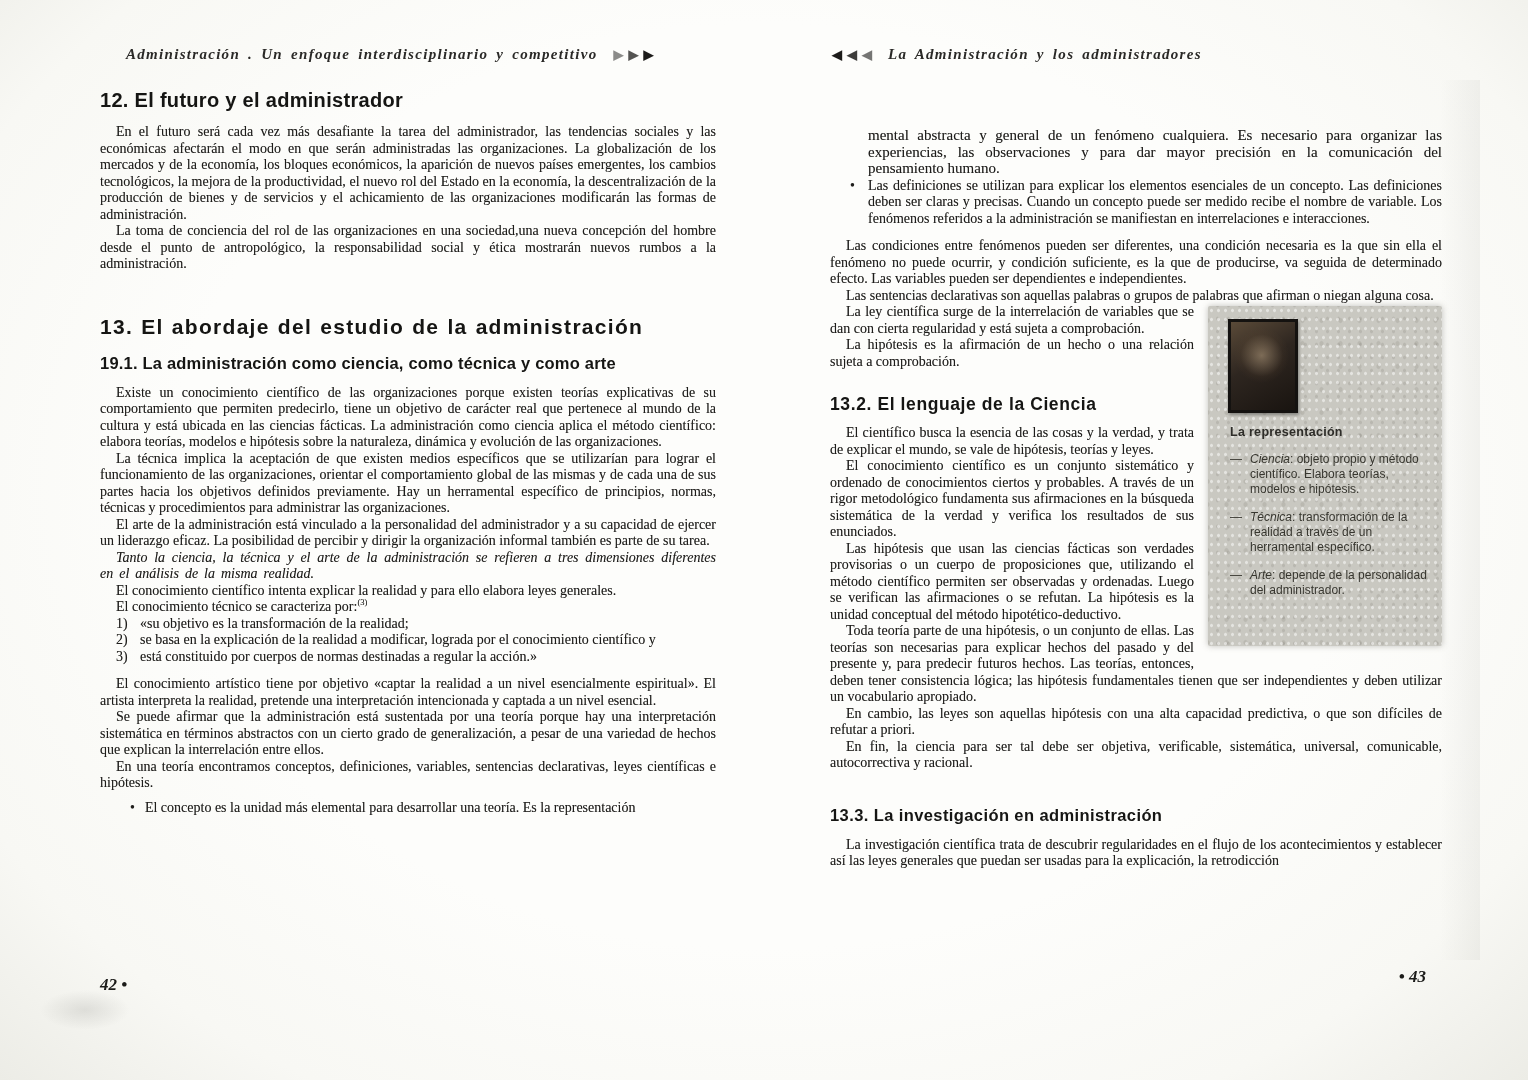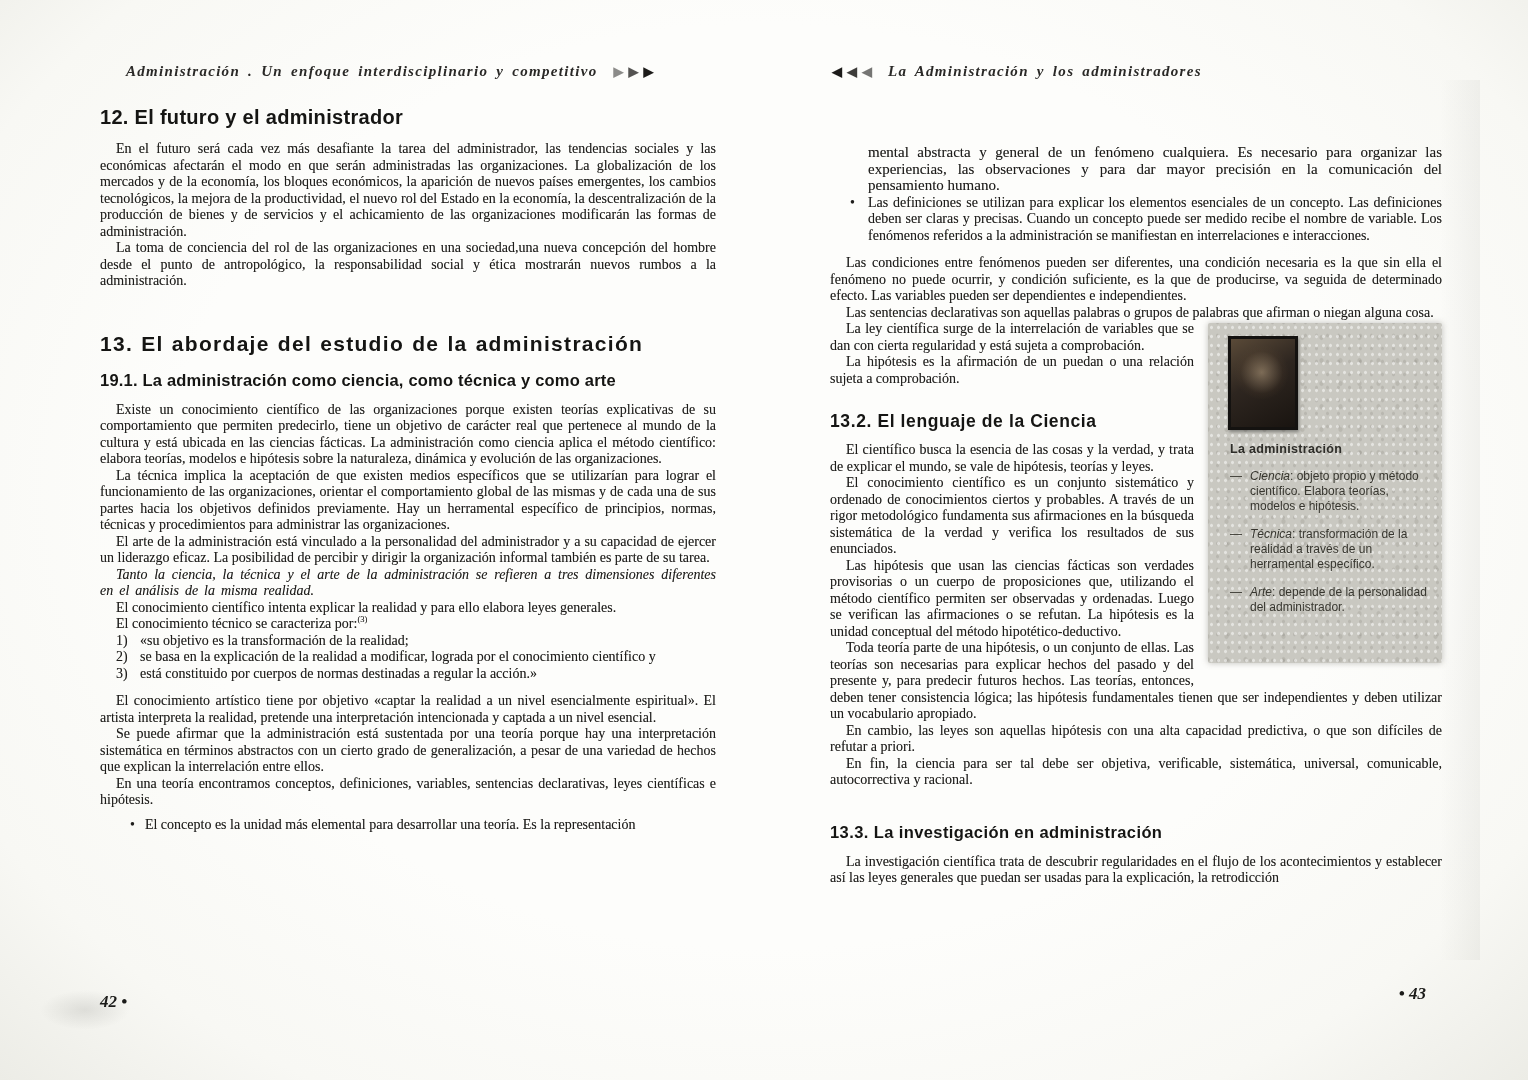--- a/index.html
+++ b/index.html
@@ -11,21 +11,21 @@
   .canvas{
     position:absolute;inset:0;
     background:radial-gradient(ellipse at 50% 45%, #fdfdfb 55%, #f8f8f4 82%, #ecece6 100%);
   }
   .scan-artifact{position:absolute;pointer-events:none;}
   .smudge-bl{left:40px;top:990px;width:90px;height:40px;
     background:radial-gradient(ellipse, rgba(120,120,115,.18), transparent 70%);}
   .smudge-r{left:1440px;top:80px;width:40px;height:880px;
     background:linear-gradient(90deg, transparent, rgba(150,150,142,.10));}
 
-  .page{position:absolute;top:62px;height:990px;color:#1e1d1b;}
+  .page{position:absolute;top:45px;height:990px;color:#1e1d1b;}
   .page-left{left:100px;width:616px;}
   .page-right{left:830px;width:612px;}
 
   .running-head{
     display:flex;align-items:center;gap:16px;
     font-family:"Liberation Serif",serif;font-style:italic;font-weight:bold;
     font-size:15px;line-height:18px;letter-spacing:1.3px;word-spacing:3px;color:#2a2927;
     white-space:nowrap;
   }
   .page-left .running-head{padding-left:26px;}
@@ -181,37 +181,37 @@
     <div class="bullet-item-r">
       <span class="bmark2">•</span>
       <div class="btext2">Las definiciones se utilizan para explicar los elementos esenciales de un concepto. Las definiciones deben ser claras y precisas. Cuando un concepto puede ser medido recibe el nombre de variable. Los fenómenos referidos a la administración se manifiestan en interrelaciones e interacciones.</div>
     </div>
 
     <p class="bp gap-top">Las condiciones entre fenómenos pueden ser diferentes, una condición necesaria es la que sin ella el fenómeno no puede ocurrir, y condición suficiente, es la que de producirse, va seguida de determinado efecto. Las variables pueden ser dependientes e independientes.</p>
     <p class="bp">Las sentencias declarativas son aquellas palabras o grupos de palabras que afirman o niegan alguna cosa.</p>
 
     <aside class="sidebox">
       <div class="sb-img"></div>
-      <div class="sb-title">La administración</div>
+      <div class="sb-title">La representación</div>
       <div class="sb-item">
         <span class="sb-dash">—</span>
         <span class="sb-body"><i class="sb-term">Ciencia</i><span class="sb-rest">: objeto propio y método científico. Elabora teorías, modelos e hipótesis.</span></span>
       </div>
       <div class="sb-item">
         <span class="sb-dash">—</span>
         <span class="sb-body"><i class="sb-term">Técnica</i><span class="sb-rest">: transformación de la realidad a través de un herramental específico.</span></span>
       </div>
       <div class="sb-item">
         <span class="sb-dash">—</span>
         <span class="sb-body"><i class="sb-term">Arte</i><span class="sb-rest">: depende de la personalidad del administrador.</span></span>
       </div>
     </aside>
 
     <p class="bp">La ley científica surge de la interrelación de variables que se dan con cierta regularidad y está sujeta a comprobación.</p>
-    <p class="bp">La hipótesis es la afirmación de un puedan o una relación sujeta a comprobación.</p>
+    <p class="bp">La hipótesis es la afirmación de un hecho o una relación sujeta a comprobación.</p>
 
     <h2 class="h132">13.2. El lenguaje de la Ciencia</h2>
     <p class="bp">El científico busca la esencia de las cosas y la verdad, y trata de explicar el mundo, se vale de hipótesis, teorías y leyes.</p>
     <p class="bp">El conocimiento científico es un conjunto sistemático y ordenado de conocimientos ciertos y probables. A través de un rigor metodológico fundamenta sus afirmaciones en la búsqueda sistemática de la verdad y verifica los resultados de sus enunciados.</p>
     <p class="bp">Las hipótesis que usan las ciencias fácticas son verdades provisorias o un cuerpo de proposiciones que, utilizando el método científico permiten ser observadas y ordenadas. Luego se verifican las afirmaciones o se refutan. La hipótesis es la unidad conceptual del método hipotético-deductivo.</p>
     <p class="bp">Toda teoría parte de una hipótesis, o un conjunto de ellas. Las teorías son necesarias para explicar hechos del pasado y del presente y, para predecir futuros hechos. Las teorías, entonces, deben tener consistencia lógica; las hipótesis fundamentales tienen que ser independientes y deben utilizar un vocabulario apropiado.</p>
     <p class="bp">En cambio, las leyes son aquellas hipótesis con una alta capacidad predictiva, o que son difíciles de refutar a priori.</p>
     <p class="bp">En fin, la ciencia para ser tal debe ser objetiva, verificable, sistemática, universal, comunicable, autocorrectiva y racional.</p>
 
     <h2 class="h133">13.3. La investigación en administración</h2>

